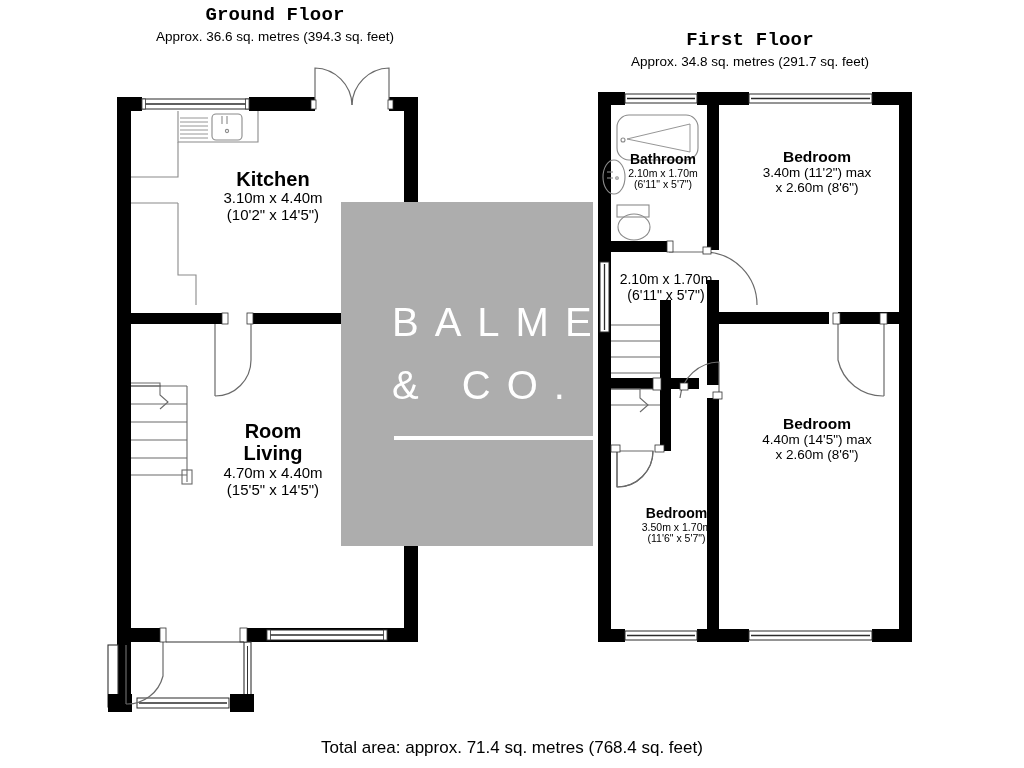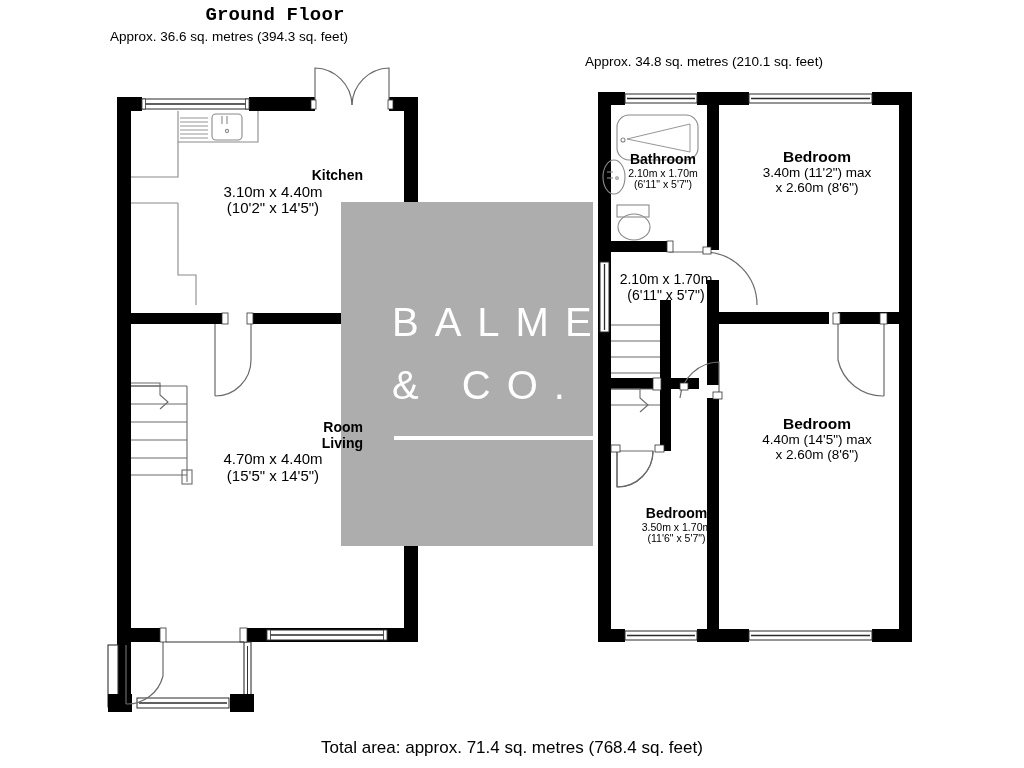--- a/index.html
+++ b/index.html
@@ -16,20 +16,21 @@
     position:absolute;
     text-align:center;
     font-weight:bold;
     font-size:19px;
     letter-spacing:.2px;
     white-space:nowrap;
     font-family:Liberation Mono, monospace;
   }
   .floor-sub{
     position:absolute;
+    text-align:center;
     font-size:13.5px;
     white-space:nowrap;
   }
 
   .total-area{
     position:absolute;
     left:0;right:0;
     top:738px;
     text-align:center;
     font-size:17px;
@@ -40,21 +41,21 @@
     position:absolute;
     text-align:center;
     white-space:nowrap;
     line-height:1.12;
     pointer-events:none;
   }
   .lbl .nm{font-weight:bold;display:block;}
   .lbl .dm{display:block;}
 
   
-  .lbl-lg .nm{font-size:14px;text-align:right;}
+  .lbl-lg .nm{font-size:20px;}
   .lbl-lg .dm{font-size:15px;}
   .lbl-md .nm{font-size:15.5px;}
   .lbl-md .dm{font-size:13.5px;}
   .lbl-sm .nm{font-size:14px;}
   .lbl-sm .dm{font-size:10.5px;}
   .lbl-xs .dm{font-size:14px;}
 
   svg.plan{position:absolute;left:0;top:0;width:1024px;height:768px;}
 
   
@@ -80,21 +81,22 @@
   .lbl.above{z-index:8;}
 </style>
 </head>
 <body>
 
 <div id="stage">
 
   <div class="floor-title" style="left:140px;top:4px;width:270px;">Ground Floor</div>
   <div class="floor-sub" style="left:110px;top:29px;width:330px;">Approx. 36.6 sq. metres (394.3 sq. feet)</div>
 
-  <div class="floor-sub" style="left:585px;top:54px;width:330px;">Approx. 34.8 sq. metres (210.1 sq. feet)</div>
+  <div class="floor-title" style="left:615px;top:29px;width:270px;">First Floor</div>
+  <div class="floor-sub" style="left:585px;top:54px;width:330px;">Approx. 34.8 sq. metres (291.7 sq. feet)</div>
 
   <svg class="plan" viewBox="0 0 1024 768">
 
     <g>
 
       <rect x="117" y="97" width="14" height="615" fill="#000"></rect>
 
       <rect x="404" y="97" width="14" height="545" fill="#000"></rect>
 
       <rect x="117" y="97" width="25" height="14" fill="#000"></rect>

